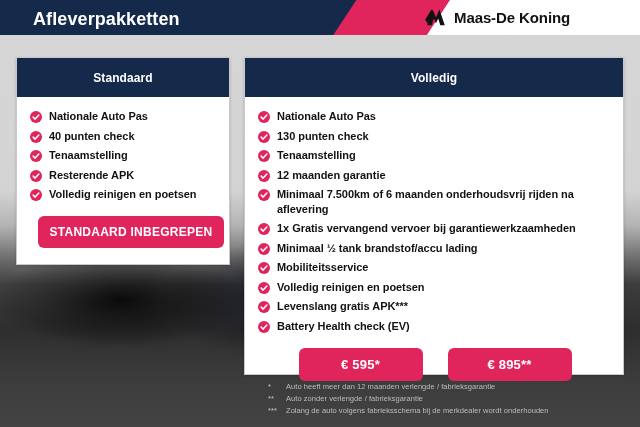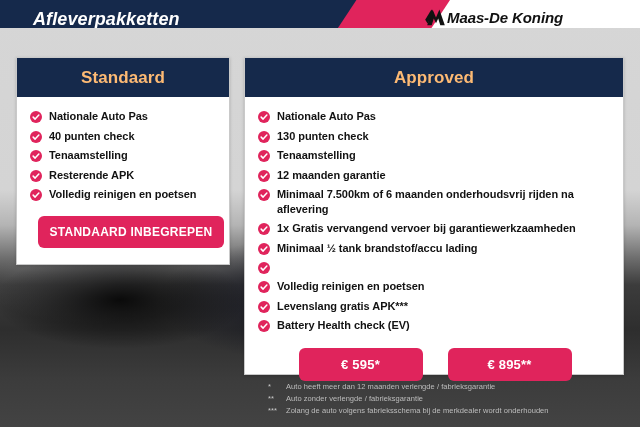--- a/index.html
+++ b/index.html
@@ -40,24 +40,23 @@
   .bg-dark-right {
     position: absolute;
     left: 360px; top: 150px; width: 290px; height: 180px;
     background: radial-gradient(ellipse 160px 100px at 50% 50%, rgba(20,22,40,0.55) 0%, rgba(20,22,40,0) 75%);
   }
 
   
   .topbar {
     position: absolute;
     left: 0; top: 0;
-    width: 640px; height: 28px;
+    width: 640px; height: 35px;
     background: #ffffff;
     overflow: hidden;
-    font-style: italic;
   }
   .topbar-navy {
     position: absolute;
     left: 0; top: 0;
     width: 400px; height: 40px;
     background: #15294b;
     clip-path: polygon(0 0, 100% 0, 88% 100%, 0 100%);
   }
   .topbar-pink {
     position: absolute;
@@ -73,20 +72,21 @@
     font-size: 18px;
     font-weight: bold;
     letter-spacing: 0.1px;
     white-space: nowrap;
   }
   .brand {
     position: absolute;
     left: 425px; top: 9px;
     display: flex;
     align-items: center;
+    gap: 7px;
   }
   .brand-mark { display: block; }
   .brand-name {
     color: #111111;
     font-size: 15px;
     font-weight: bold;
     letter-spacing: -0.1px;
     white-space: nowrap;
   }
 
@@ -102,22 +102,22 @@
   .card-appr { left: 244px; top: 57px; width: 380px; height: 318px; }
 
   .card-head {
     background: #15294b;
     height: 39px;
     display: flex;
     align-items: center;
     justify-content: center;
   }
   .card-head-title {
-    color: #fdba74;
-    font-size: 17px;
+    color: #ffffff;
+    font-size: 12px;
     font-weight: bold;
     letter-spacing: 0.1px;
   }
 
   .feature-list {
     list-style: none;
     margin: 0;
     padding: 12px 24px 0 13px;
   }
   .feature-item {
@@ -265,21 +265,21 @@
         <span class="feature-text">Volledig reinigen en poetsen</span>
       </li>
     </ul>
     <div class="std-btn-wrap">
       <button class="std-btn">STANDAARD INBEGREPEN</button>
     </div>
   </div>
 
   <div class="card card-appr">
     <div class="card-head">
-      <span class="card-head-title">Approved</span>
+      <span class="card-head-title">Volledig</span>
     </div>
     <ul class="feature-list">
       <li class="feature-item">
         <svg class="check" viewBox="0 0 16 16">
           <circle cx="8" cy="8" r="8" fill="#e0245c"></circle>
           <path d="M4.2 8.2 L6.8 10.8 L11.8 5.4" stroke="#ffffff" stroke-width="2" fill="none" stroke-linecap="round" stroke-linejoin="round"></path>
         </svg>
         <span class="feature-text">Nationale Auto Pas</span>
       </li>
       <li class="feature-item">
@@ -322,20 +322,21 @@
           <circle cx="8" cy="8" r="8" fill="#e0245c"></circle>
           <path d="M4.2 8.2 L6.8 10.8 L11.8 5.4" stroke="#ffffff" stroke-width="2" fill="none" stroke-linecap="round" stroke-linejoin="round"></path>
         </svg>
         <span class="feature-text">Minimaal ½ tank brandstof/accu lading</span>
       </li>
       <li class="feature-item">
         <svg class="check" viewBox="0 0 16 16">
           <circle cx="8" cy="8" r="8" fill="#e0245c"></circle>
           <path d="M4.2 8.2 L6.8 10.8 L11.8 5.4" stroke="#ffffff" stroke-width="2" fill="none" stroke-linecap="round" stroke-linejoin="round"></path>
         </svg>
+        <span class="feature-text">Mobiliteitsservice</span>
       </li>
       <li class="feature-item">
         <svg class="check" viewBox="0 0 16 16">
           <circle cx="8" cy="8" r="8" fill="#e0245c"></circle>
           <path d="M4.2 8.2 L6.8 10.8 L11.8 5.4" stroke="#ffffff" stroke-width="2" fill="none" stroke-linecap="round" stroke-linejoin="round"></path>
         </svg>
         <span class="feature-text">Volledig reinigen en poetsen</span>
       </li>
       <li class="feature-item">
         <svg class="check" viewBox="0 0 16 16">

